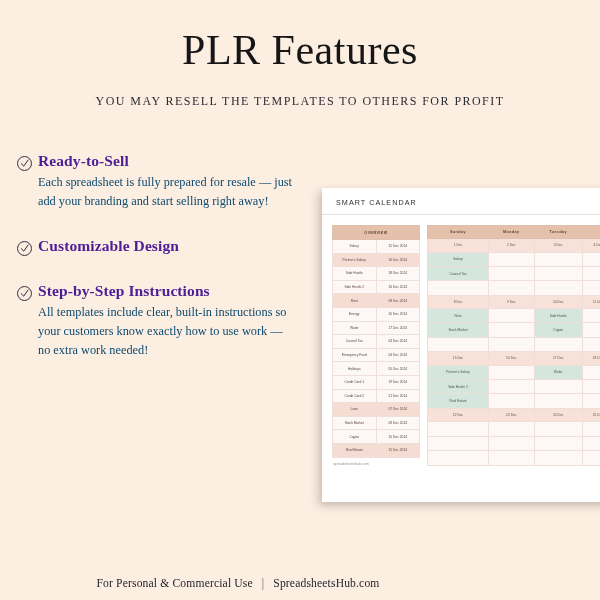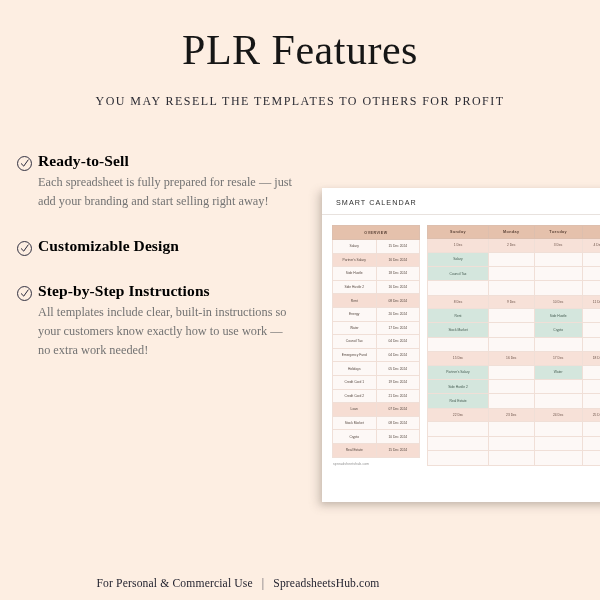--- a/index.html
+++ b/index.html
@@ -67,29 +67,29 @@
     left: 2px;
     top: 3px;
     width: 17px;
     height: 17px;
     line-height: 0;
   }
   .feature-title {
     font-family: "Liberation Serif", serif;
     font-size: 15.5px;
     font-weight: bold;
-    color: #000000;
+    color: #4c1d95;
     margin: 0 0 3px 0;
     letter-spacing: 0.1px;
   }
   .feature-desc {
     font-family: "Liberation Serif", serif;
     font-size: 12.3px;
     font-weight: 400;
-    color: #737373;
+    color: #0c4a6e;
     line-height: 1.52;
     margin: 0;
     max-width: 258px;
   }
 
   
   .mock-wrap {
     position: absolute;
     left: 322px;
     top: 188px;

